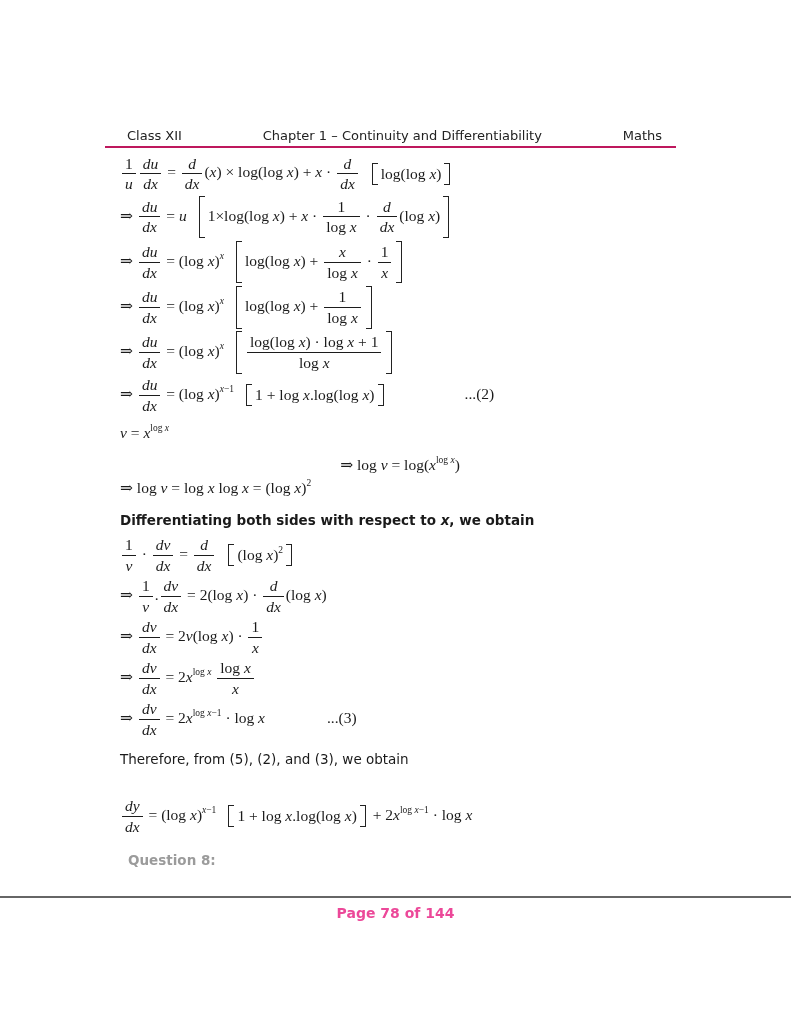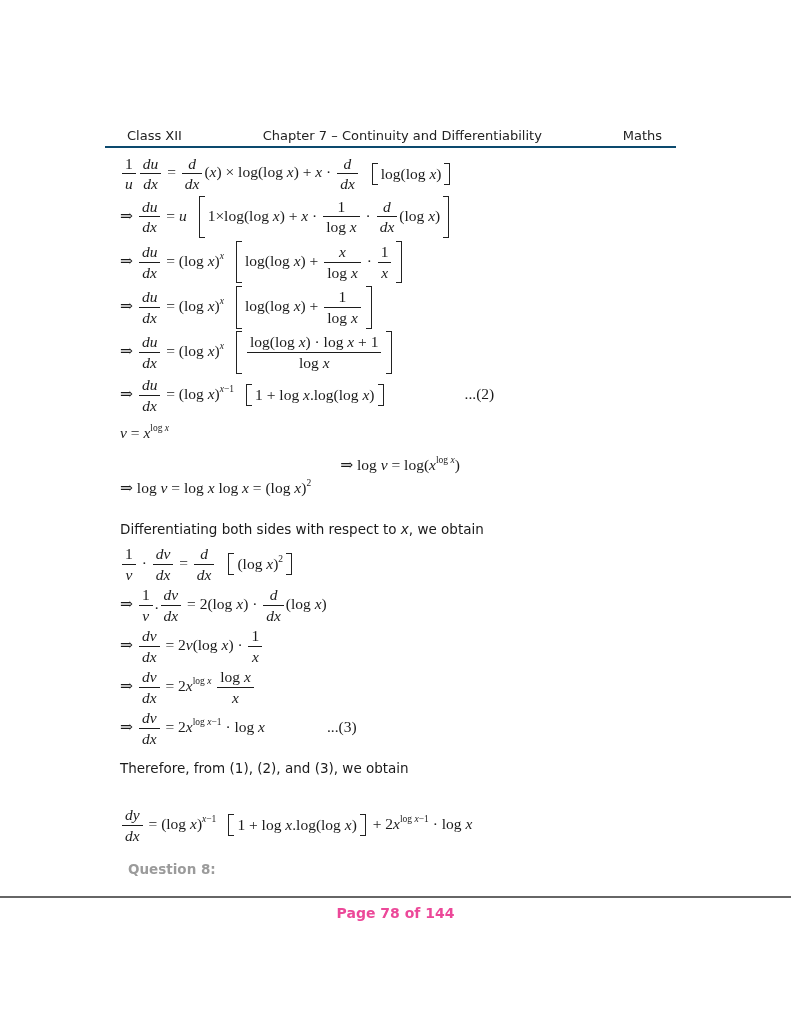--- a/index.html
+++ b/index.html
@@ -2,21 +2,21 @@
 <html><head>
 <meta charset="utf-8">
 <style>
   html,body{margin:0;padding:0;background:#ffffff;}
   .page{position:relative;width:791px;height:1024px;background:#fff;overflow:hidden;
         color:#1b1b1b;}
   
   .hdr{position:absolute;top:128px;left:105px;width:571px;
        font-family:"DejaVu Sans","Liberation Sans",sans-serif;font-size:13px;color:#222;
        display:flex;justify-content:space-between;align-items:flex-end;
-       border-bottom:2px solid #0c4a6e;padding-bottom:3px;}
+       border-bottom:2px solid #be185d;padding-bottom:3px;}
   .hdr .left{margin-left:22px;}
   .hdr .right{margin-right:14px;}
   
   .content{position:absolute;top:152px;left:120px;width:560px;}
   .eq{font-family:"Liberation Serif","DejaVu Serif",serif;font-size:15.5px;color:#1b1b1b;
       margin:2.5px 0;white-space:nowrap;}
   .para{font-family:"DejaVu Sans","Liberation Sans",sans-serif;font-size:13.5px;color:#1a1a1a;
         margin:9px 0 7px;}
   .qhead{font-family:"DejaVu Sans","Liberation Sans",sans-serif;font-size:13.5px;font-weight:bold;margin-left:8px;}
   .mi{font-style:italic;}
@@ -27,38 +27,38 @@
   .bg{display:inline-flex;align-items:stretch;vertical-align:middle;margin:0 3px;padding-left:9px;}
   .bk{width:5px;}
   .bl{border-left:1.5px solid #222;border-top:1.5px solid #222;border-bottom:1.5px solid #222;}
   .br{border-right:1.5px solid #222;border-top:1.5px solid #222;border-bottom:1.5px solid #222;}
   .bc{display:inline-flex;align-items:center;padding:2px 3px;}
   .hsp{display:inline-block;}
   
   .content > div:nth-child(7){margin-top:9px;}
   .content > div:nth-child(8){margin-top:14px;text-align:center;}
   .content > div:nth-child(9){margin-top:5px;}
-  .content > div:nth-child(10){margin-top:24px;margin-bottom:8px;}
+  .content > div:nth-child(10){margin-top:15px;margin-bottom:8px;font-weight:bold;}
   .content > div:nth-child(16){margin-top:12px;}
   .content > div:nth-child(17){margin-top:30px;}
   .content > div:nth-child(18){margin-top:16px;}
   .content > div:nth-child(19){margin-top:7px;}
   
   .ftr-line{position:absolute;left:0;right:0;top:896px;border-top:2px solid #666;}
   .ftr-label{position:absolute;left:0;right:0;top:905px;text-align:center;
              font-family:"DejaVu Sans","Liberation Sans",sans-serif;font-size:14px;font-weight:bold;color:#ec4899;}
 </style>
 </head>
 <body>
 
 <div class="page">
 
   <div class="hdr">
     <span class="left">Class XII</span>
-    <span class="center">Chapter 7 – Continuity and Differentiability</span>
+    <span class="center">Chapter 1 – Continuity and Differentiability</span>
     <span class="right">Maths</span>
   </div>
 
   <div class="content">
       <div class="eq"><span><span class="frac"><span class="num"><span>1</span></span><span class="den"><span class="mi"><span>u</span></span></span></span><span class="frac"><span class="num"><span class="mi"><span>du</span></span></span><span class="den"><span class="mi"><span>dx</span></span></span></span><span> = </span><span class="frac"><span class="num"><span class="mi"><span>d</span></span></span><span class="den"><span class="mi"><span>dx</span></span></span></span><span>(</span><span class="mi"><span>x</span></span><span>) × log(log </span><span class="mi"><span>x</span></span><span>) + </span><span class="mi"><span>x</span></span><span> · </span><span class="frac"><span class="num"><span class="mi"><span>d</span></span></span><span class="den"><span class="mi"><span>dx</span></span></span></span><span class="bg">
             <span class="bk bl"></span>
             <span class="bc">
               <span><span>log(log </span><span class="mi"><span>x</span></span><span>)</span></span>
             </span>
             <span class="bk br"></span>
@@ -106,21 +106,21 @@
             <span class="bk bl"></span>
             <span class="bc">
               <span><span>(log </span><span class="mi"><span>x</span></span><span>)</span><span class="msup"><span>2</span></span></span>
             </span>
             <span class="bk br"></span>
           </span></span></div>
       <div class="eq"><span><span>⇒ </span><span class="frac"><span class="num"><span>1</span></span><span class="den"><span class="mi"><span>v</span></span></span></span><span>.</span><span class="frac"><span class="num"><span class="mi"><span>dv</span></span></span><span class="den"><span class="mi"><span>dx</span></span></span></span><span> = 2(log </span><span class="mi"><span>x</span></span><span>) · </span><span class="frac"><span class="num"><span class="mi"><span>d</span></span></span><span class="den"><span class="mi"><span>dx</span></span></span></span><span>(log </span><span class="mi"><span>x</span></span><span>)</span></span></div>
       <div class="eq"><span><span>⇒ </span><span class="frac"><span class="num"><span class="mi"><span>dv</span></span></span><span class="den"><span class="mi"><span>dx</span></span></span></span><span> = 2</span><span class="mi"><span>v</span></span><span>(log </span><span class="mi"><span>x</span></span><span>) · </span><span class="frac"><span class="num"><span>1</span></span><span class="den"><span class="mi"><span>x</span></span></span></span></span></div>
       <div class="eq"><span><span>⇒ </span><span class="frac"><span class="num"><span class="mi"><span>dv</span></span></span><span class="den"><span class="mi"><span>dx</span></span></span></span><span> = 2</span><span class="mi"><span>x</span></span><span class="msup"><span><span>log </span><span class="mi"><span>x</span></span></span></span><span> </span><span class="frac"><span class="num"><span><span>log </span><span class="mi"><span>x</span></span></span></span><span class="den"><span class="mi"><span>x</span></span></span></span></span></div>
       <div class="eq"><span><span>⇒ </span><span class="frac"><span class="num"><span class="mi"><span>dv</span></span></span><span class="den"><span class="mi"><span>dx</span></span></span></span><span> = 2</span><span class="mi"><span>x</span></span><span class="msup"><span><span>log </span><span class="mi"><span>x</span></span><span>−1</span></span></span><span> · log </span><span class="mi"><span>x</span></span><span class="hsp" style="width: 62px;"></span><span>...(3)</span></span></div>
-      <div class="para"><span><span>Therefore, from (1), (2), and (3), we obtain</span></span></div>
+      <div class="para"><span><span>Therefore, from (5), (2), and (3), we obtain</span></span></div>
       <div class="eq"><span><span class="frac"><span class="num"><span class="mi"><span>dy</span></span></span><span class="den"><span class="mi"><span>dx</span></span></span></span><span> = (log </span><span class="mi"><span>x</span></span><span>)</span><span class="msup"><span><span class="mi"><span>x</span></span><span>−1</span></span></span><span class="bg">
             <span class="bk bl"></span>
             <span class="bc">
               <span><span>1 + log </span><span class="mi"><span>x</span></span><span>.log(log </span><span class="mi"><span>x</span></span><span>)</span></span>
             </span>
             <span class="bk br"></span>
           </span><span> + 2</span><span class="mi"><span>x</span></span><span class="msup"><span><span>log </span><span class="mi"><span>x</span></span><span>−1</span></span></span><span> · log </span><span class="mi"><span>x</span></span></span></div>
       <div class="qhead" style="color: rgb(155, 155, 155);"><span><span>Question 8:</span></span></div>
     </div>
 

